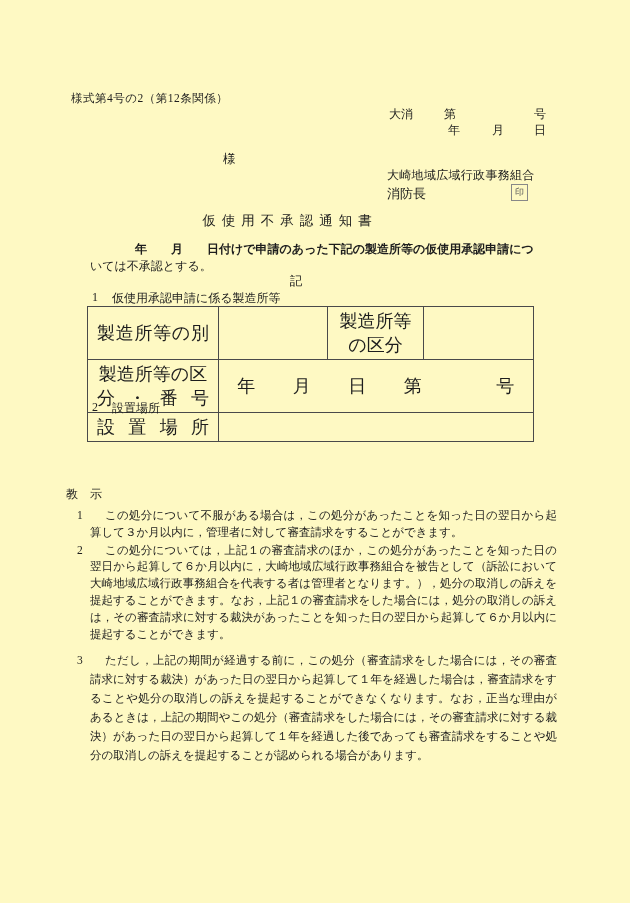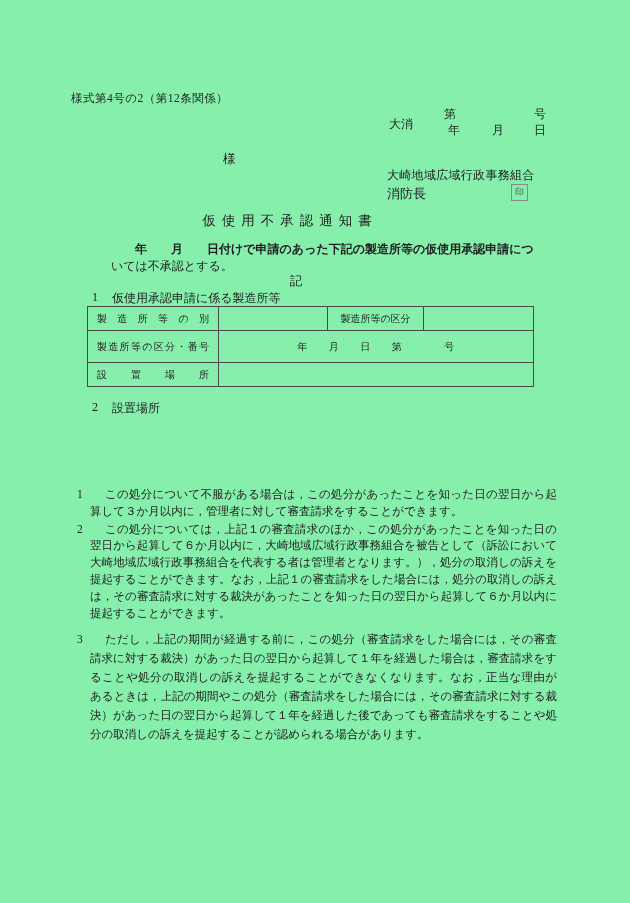--- a/index.html
+++ b/index.html
@@ -1,31 +1,31 @@
 <!DOCTYPE html>
 <html lang="ja"><head>
 <meta charset="utf-8">
 <style>
   html,body { margin:0; padding:0; background:#ffffff; }
   .page {
     position: relative;
     width: 630px;
     height: 903px;
-    background: #86efac;
+    background: #fef9c3;
     color: #1d1d1d;
     font-family: "Liberation Serif", "DejaVu Serif", serif;
     font-size: 12px;
     overflow: hidden;
   }
   .abs { position: absolute; white-space: nowrap; }
 
   .form-number { left:71px; top:91px; font-size:11.5px; letter-spacing:0.5px; }
 
   .hdr { font-size:12px; }
-  .doc-prefix { left:389px; top:106px;margin-top:10px; }
+  .doc-prefix { left:389px; top:106px; }
   .doc-no-label { left:444px; top:106px; }
   .doc-no-unit { left:534px; top:106px; }
   .date-year { left:448px; top:122px; }
   .date-month { left:492px; top:122px; }
   .date-day { left:534px; top:122px; }
 
   .addressee { left:223px; top:151px; font-size:12.5px; }
 
   .org-name { left:387px; top:167px; font-size:12px; letter-spacing:0.3px; }
   .sender-title { left:387px; top:185px; font-size:13px; }
@@ -40,35 +40,35 @@
   .doc-title {
     left:51px; top:212px; width:478px;
     text-align:center;
     font-size:13.5px;
     letter-spacing:6px;
     white-space:nowrap;
   }
 
   .opening { left:90px; top:241px; width:460px; white-space:normal; line-height:16.5px; }
   .opening .line1 { padding-left:45px;font-weight:bold; }
-  .opening .line2 { padding-left:0;margin-left:21px; }
+  .opening .line2 { padding-left:0; }
 
   .ki-label { left:57px; top:273px; width:478px; text-align:center; font-size:12.5px; }
 
   .section { display:flex; }
   .section .sec-no { width:20px; }
   .section-1 { left:92px; top:290px; }
   .section-2 { left:92px; top:400px; }
 
   table.form-table {
     position:absolute; left:87px; top:306px;
     width:446px;
     border-collapse:collapse;
     table-layout:fixed;
-    font-size:10px;
+    font-size:18px;
     color:#1d1d1d;
     border:1.5px solid #4a4a4a;
   }
   table.form-table td {
     border:1px solid #4a4a4a;
     padding:2px 9px;
     overflow:hidden;
     text-align:center;
   }
   td.lbl { text-align:justify; text-align-last:justify; }
@@ -144,20 +144,21 @@
     </tr>
   </tbody>
     </table>
 
   <div class="abs section section-2">
     <span class="sec-no">2</span>
     <span>設置場所</span>
   </div>
 
   <div class="abs notice">
+    <div class="notice-heading">教　示</div>
 
     <div class="notice-item">
       <span class="no">1</span>
       <div class="txt">この処分について不服がある場合は，この処分があったことを知った日の翌日から起算して３か月以内に，管理者に対して審査請求をすることができます。</div>
     </div>
 
     <div class="notice-item">
       <span class="no">2</span>
       <div class="txt">この処分については，上記１の審査請求のほか，この処分があったことを知った日の翌日から起算して６か月以内に，大崎地域広域行政事務組合を被告として（訴訟において大崎地域広域行政事務組合を代表する者は管理者となります。），処分の取消しの訴えを提起することができます。なお，上記１の審査請求をした場合には，処分の取消しの訴えは，その審査請求に対する裁決があったことを知った日の翌日から起算して６か月以内に提起することができます。</div>
     </div>

